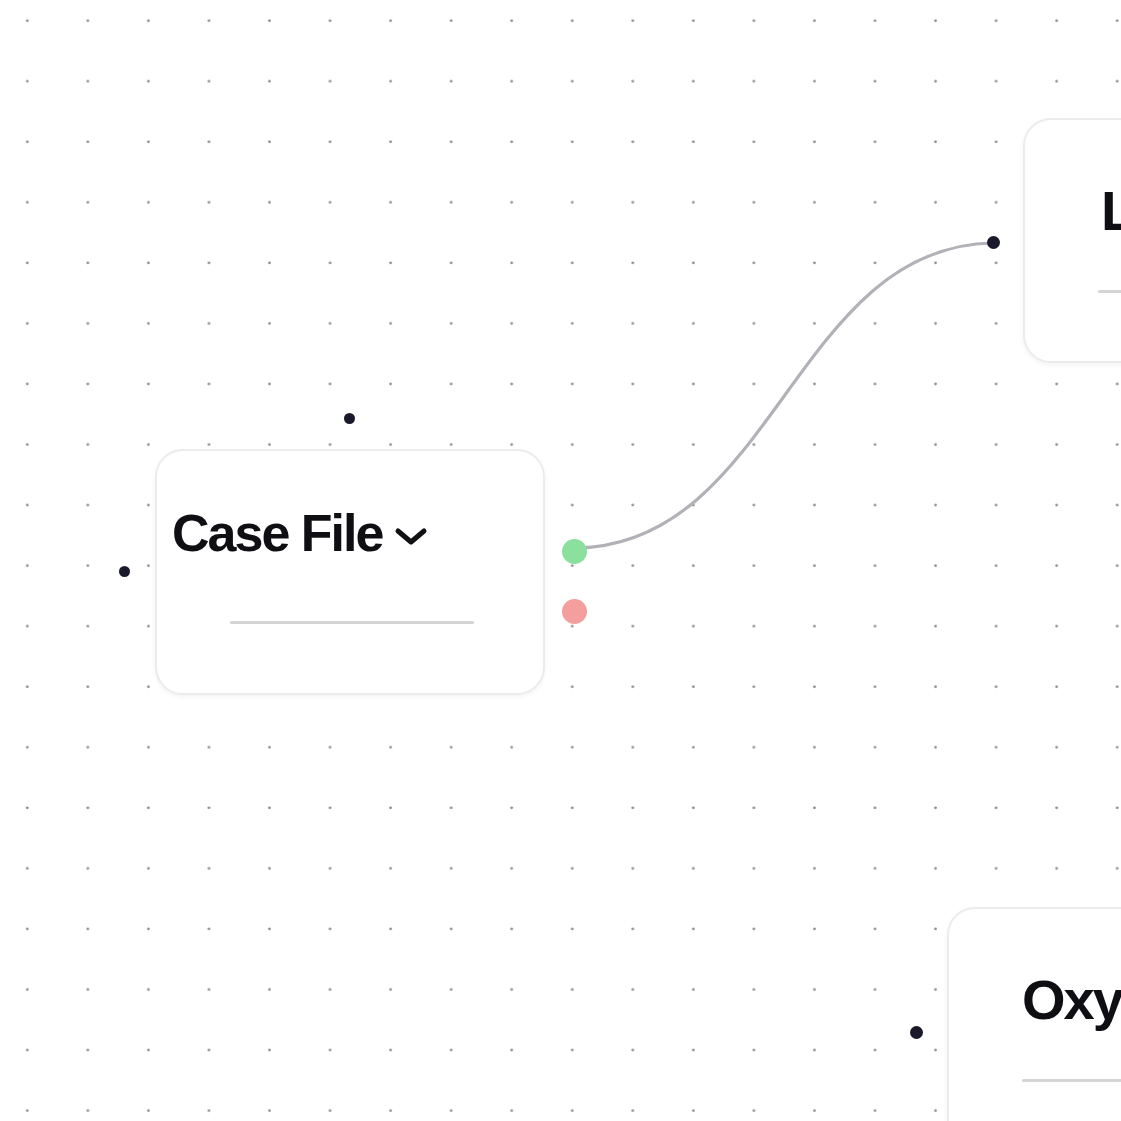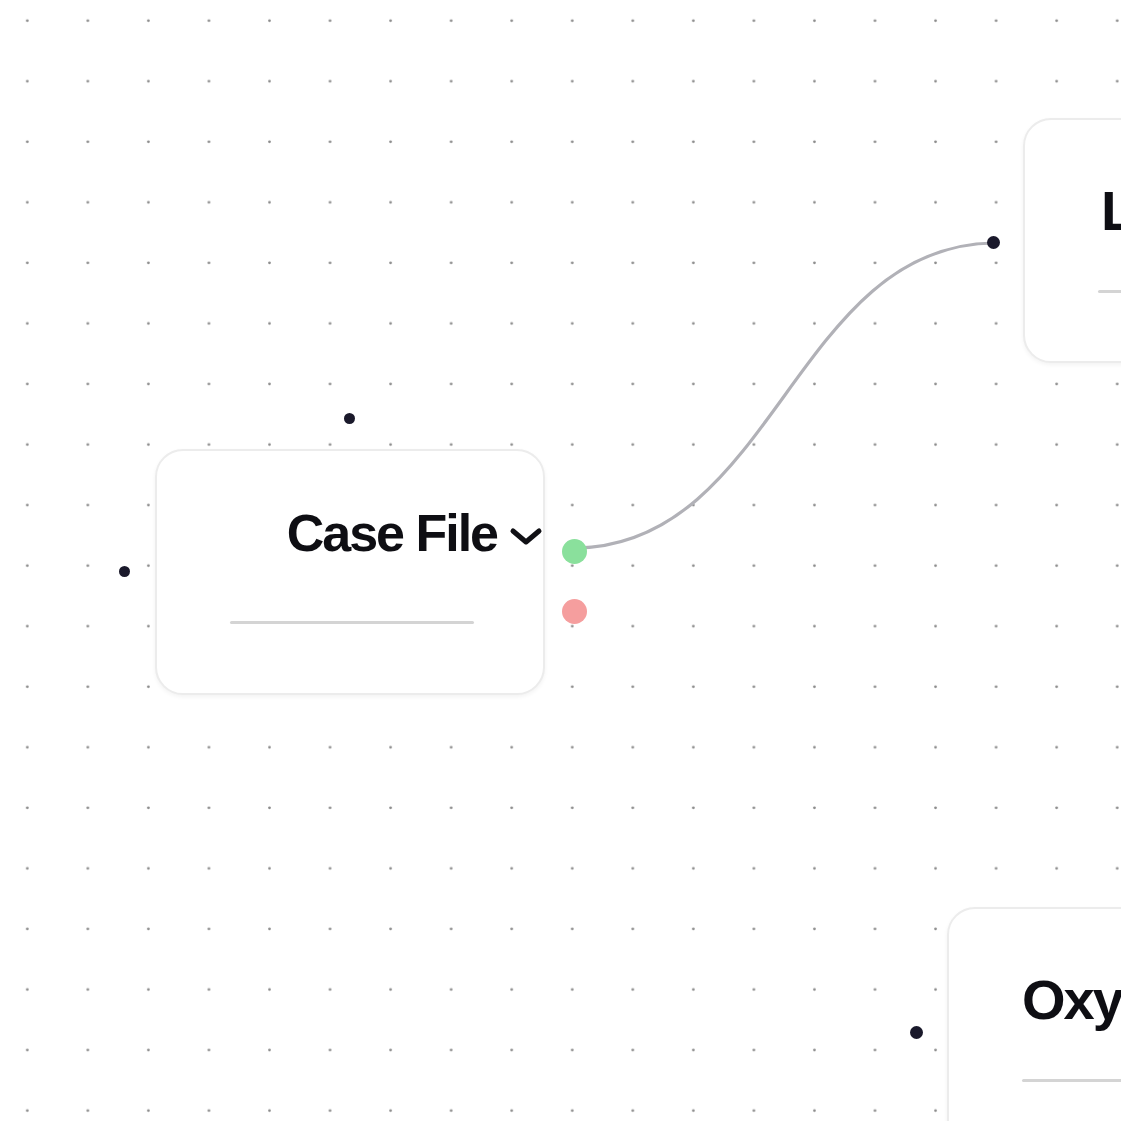--- a/index.html
+++ b/index.html
@@ -37,21 +37,21 @@
   #node-case-file { left: 155px; top: 449px; width: 390px; height: 246px; }
   #node-upper-right { left: 1023px; top: 118px; width: 390px; height: 245px; }
   #node-lower-right { left: 947px; top: 907px; width: 390px; height: 246px; }
 
   .title-row {
     position: absolute;
     left: 0; right: 0; top: 0;
     height: 164px;
     display: flex;
     align-items: center;
-    justify-content: flex-end;
+    justify-content: flex-start;
     white-space: nowrap;
     padding-left: 15px;
   }
   .node-partial .title-row {
     height: 180px;
     justify-content: flex-start;
   }
   #node-upper-right .title-row { padding-left: 76px; }
   #node-lower-right .title-row { padding-left: 73px; }
 

